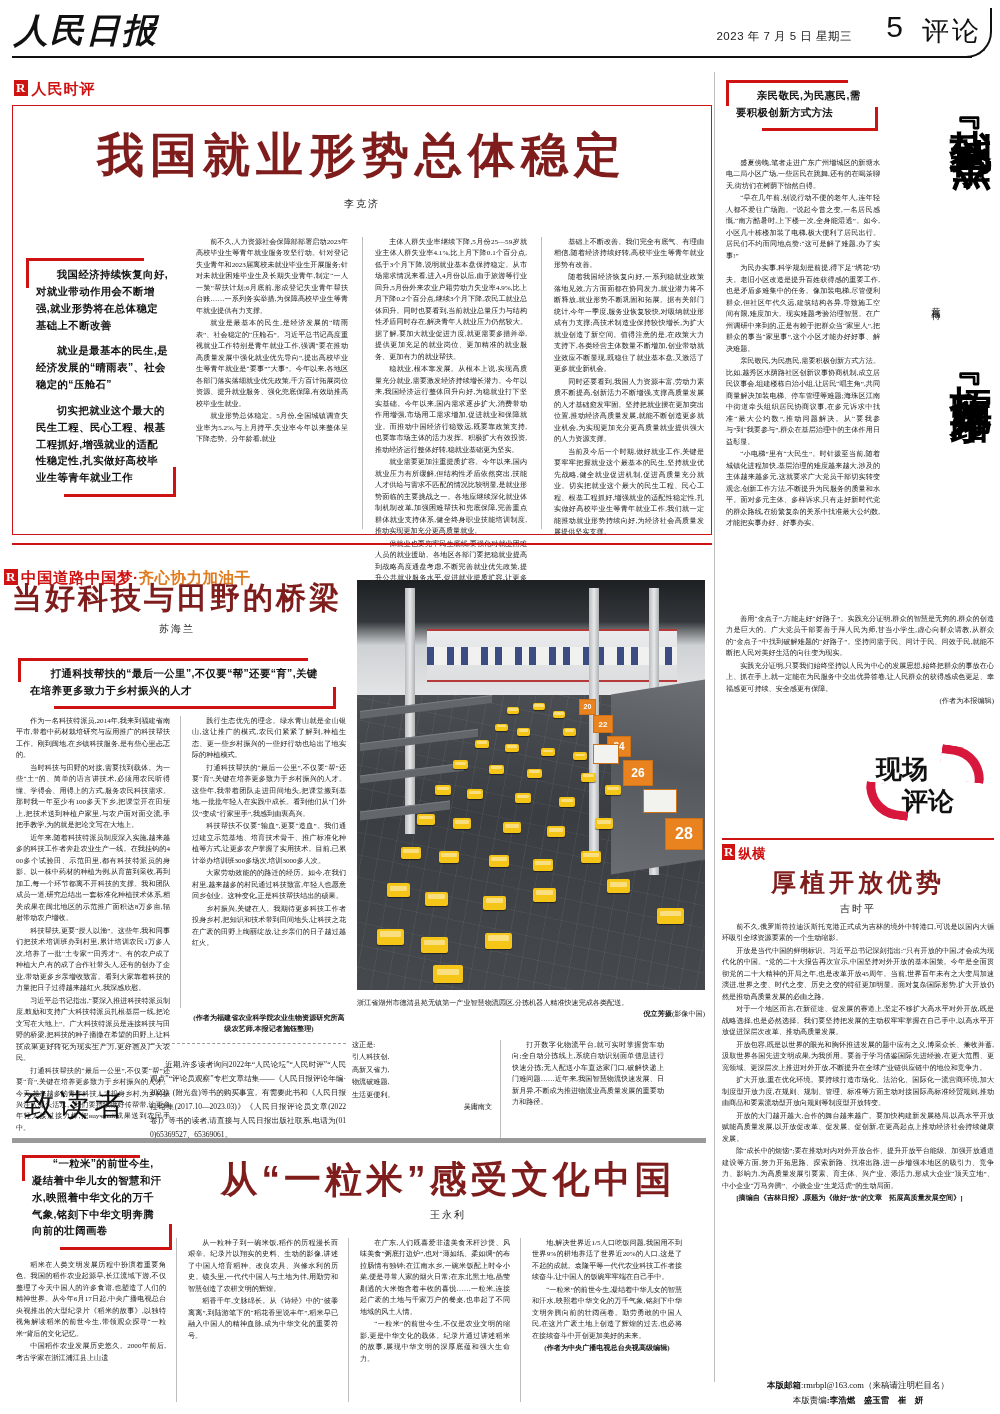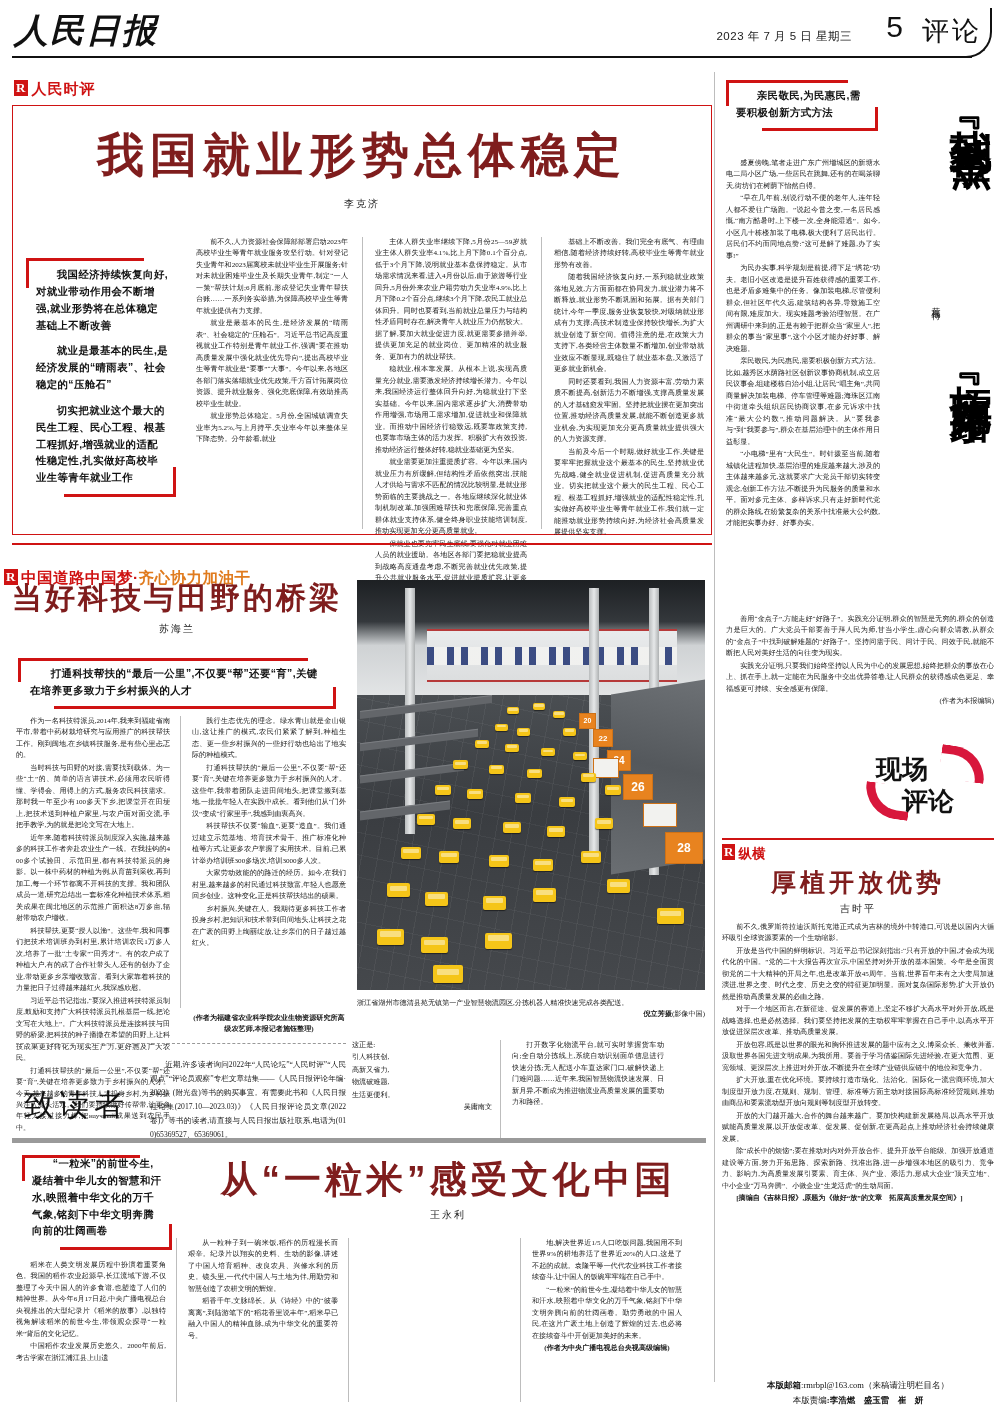--- a/index.html
+++ b/index.html
@@ -151,21 +151,20 @@
     position: absolute; right: 0; top: 26%; width: 27%; height: 44%;
     background: linear-gradient(200deg,#6d7175,#54585c 45%,#6a6e72);
     transform: skewY(-9deg);
   }
   .photo .bay {
     position: absolute;
     background: #e8831f; color: #fff;
     font-family: "Liberation Sans", sans-serif; font-weight: bold;
     display: flex; align-items: center; justify-content: center;
     border: 1px solid #cf7217;
-    margin-top: 14px;
   }
   .photo .bayw { background: #f2f2ef; }
   .photo .bot {
     position: absolute; background: #f5c518;
     border-radius: 2px;
     box-shadow: 0 1px 1px rgba(0,0,0,.5);
   }
   .photo .bot::after {
     content: ""; position: absolute; left: 12%; top: 18%;
     width: 76%; height: 34%; background: rgba(255,255,255,.45);
@@ -341,21 +340,21 @@
 
     <div class="shelfrow" style="top:30%; width:38%; height:8px;"></div>
     <div class="shelfrow" style="top:38%; width:34%; height:8px;"></div>
     <div class="shelfrow" style="top:46%; width:30%; height:8px;"></div>
     <div class="shelfrow" style="top:55%; width:26%; height:9px;"></div>
 
     <div class="bay" style="left:222px; top:29%; width:17px; height:16px; font-size:7px;">20</div>
     <div class="bay" style="left:236px; top:33%; width:20px; height:18px; font-size:8px;">22</div>
     <div class="bay" style="left:250px; top:38%; width:24px; height:21px; font-size:10px;">24</div>
     <div class="bay" style="left:266px; top:44%; width:30px; height:26px; font-size:12px;">26</div>
-    <div class="bay" style="left:308px; top:58%; width:38px; height:32px; font-size:12px;">28</div>
+    <div class="bay" style="left:308px; top:58%; width:38px; height:32px; font-size:16px;">28</div>
     <div class="bay bayw" style="left:236px; top:40%; width:26px; height:20px;"></div>
     <div class="bay bayw" style="left:286px; top:51%; width:34px; height:24px;"></div>
 
     <div class="bot" style="left:150px;top:31%;width:12px;height:7px;"></div>
     <div class="bot" style="left:176px;top:30%;width:12px;height:7px;"></div>
     <div class="bot" style="left:196px;top:32%;width:12px;height:7px;"></div>
     <div class="bot" style="left:138px;top:35%;width:13px;height:7px;"></div>
     <div class="bot" style="left:160px;top:36%;width:13px;height:8px;"></div>
     <div class="bot" style="left:206px;top:36%;width:13px;height:8px;"></div>
     <div class="bot" style="left:118px;top:39%;width:14px;height:8px;"></div>
@@ -435,20 +434,24 @@
   <div class="body-col" style="left:16px; top:1260px; width:150px; height:142px;">
     <p>稻米在人类文明发展历程中扮演着重要角色。我国的稻作农业起源早,长江流域下游,不仅整理了今天中国人的许多食谱,也塑造了人们的精神世界。从今年6月17日起,中央广播电视总台央视推出的大型纪录片《稻米的故事》,以独特视角解读稻米的前世今生,带领观众探寻“一粒米”背后的文化记忆。</p>
     <p>中国稻作农业发展历史悠久。2000年前后,考古学家在浙江浦江县上山遗</p>
   </div>
   <div class="col-rule" style="left:176px; top:1238px; height:164px;"></div>
   <div class="body-col" style="left:188px; top:1238px; width:150px; height:164px;">
     <p>从一粒种子到一碗米饭,稻作的历程漫长而艰辛。纪录片以翔实的史料、生动的影像,讲述了中国人培育稻种、改良农具、兴修水利的历史。镜头里,一代代中国人与土地为伴,用勤劳和智慧创造了农耕文明的辉煌。</p>
     <p>稻香千年,文脉绵长。从《诗经》中的“彼黍离离”,到陆游笔下的“稻花香里说丰年”,稻米早已融入中国人的精神血脉,成为中华文化的重要符号。</p>
   </div>
   <div class="col-rule" style="left:348px; top:1238px; height:164px;"></div>
+  <div class="body-col" style="left:360px; top:1238px; width:150px; height:164px;">
+    <p>在广东,人们既喜爱非遗美食禾杆沙煲、风味美食“粥底打边炉”,也对“薄如纸、柔如绸”的布拉肠情有独钟;在江南水乡,一碗米饭配上时令小菜,便是寻常人家的烟火日常;在东北黑土地,晶莹剔透的大米饱含着丰收的喜悦……一粒米,连接起广袤的土地与千家万户的餐桌,也串起了不同地域的风土人情。</p>
+    <p>“一粒米”的前世今生,不仅是农业文明的缩影,更是中华文化的载体。纪录片通过讲述稻米的故事,展现中华文明的深厚底蕴和强大生命力。</p>
+  </div>
   <div class="col-rule" style="left:520px; top:1238px; height:164px;"></div>
   <div class="body-col" style="left:532px; top:1238px; width:150px; height:164px;">
     <p>地,解决世界近1/5人口吃饭问题,我国用不到世界9%的耕地养活了世界近20%的人口,这是了不起的成就。袁隆平等一代代农业科技工作者接续奋斗,让中国人的饭碗牢牢端在自己手中。</p>
     <p>“一粒米”的前世今生,凝结着中华儿女的智慧和汗水,映照着中华文化的万千气象,铭刻下中华文明奔腾向前的壮阔画卷。勤劳勇敢的中国人民,在这片广袤土地上创造了辉煌的过去,也必将在接续奋斗中开创更加美好的未来。</p>
     <p class="ctr">(作者为中央广播电视总台央视高级编辑)</p>
   </div>
 
   <div class="col-rule" style="left:714px; top:72px; height:1310px;"></div>
 
   <div class="pq" style="left:726px; top:80px; width:152px; font-size:10.4px;">

